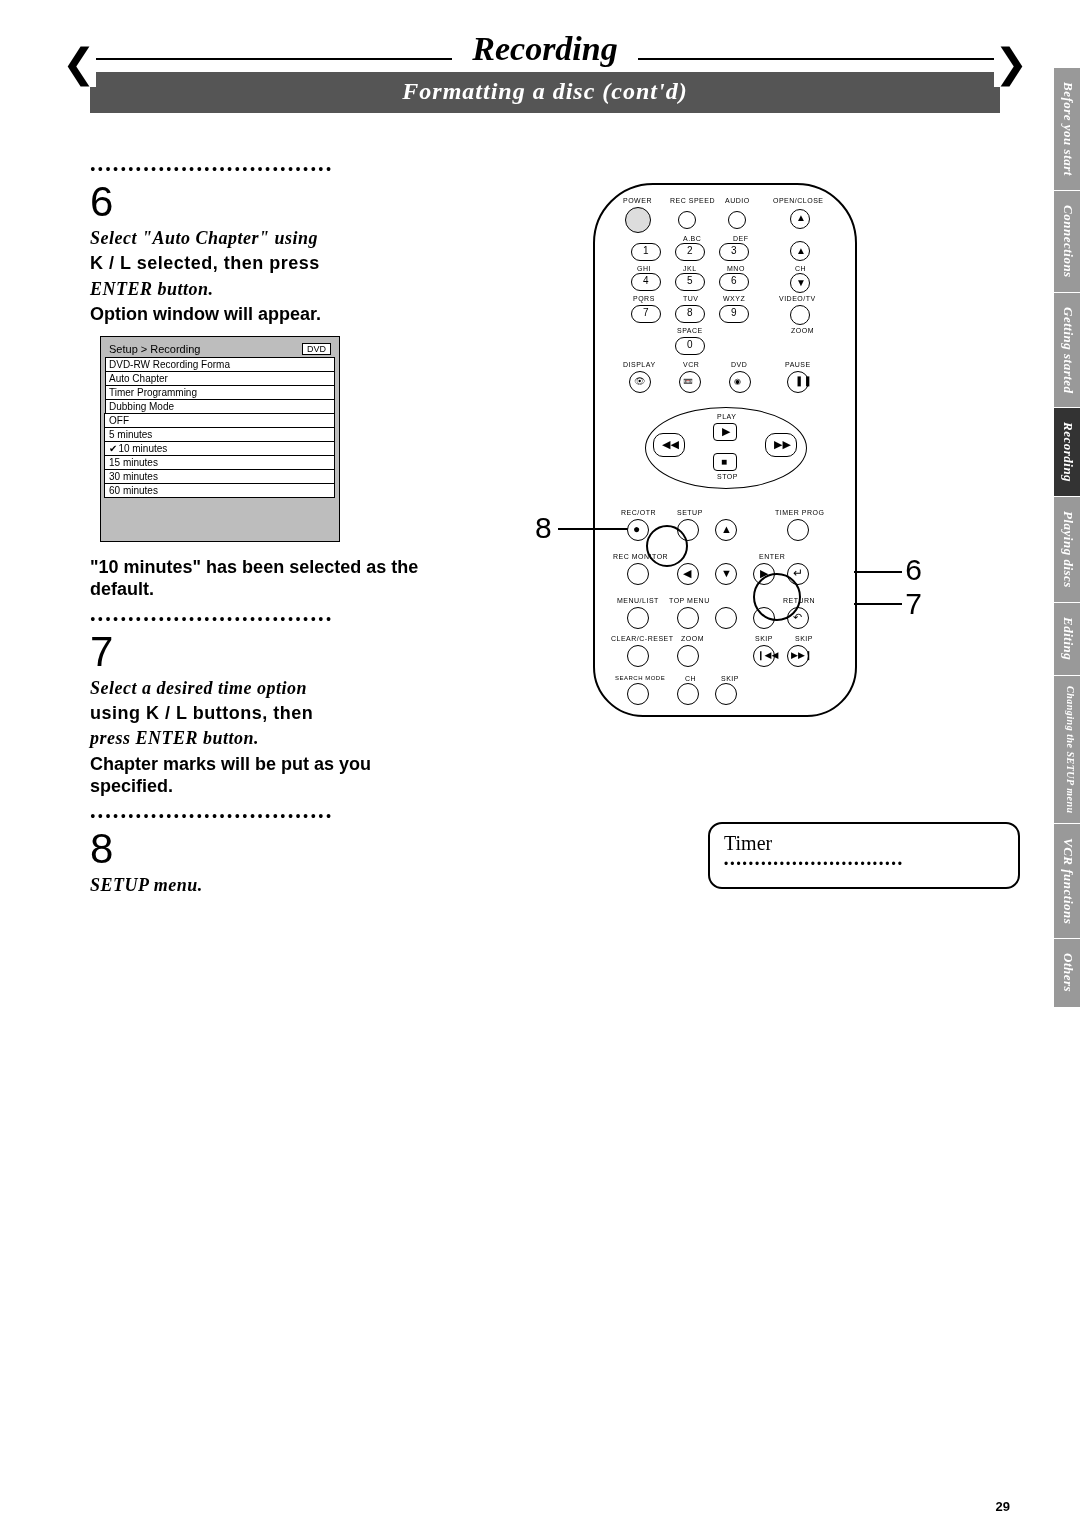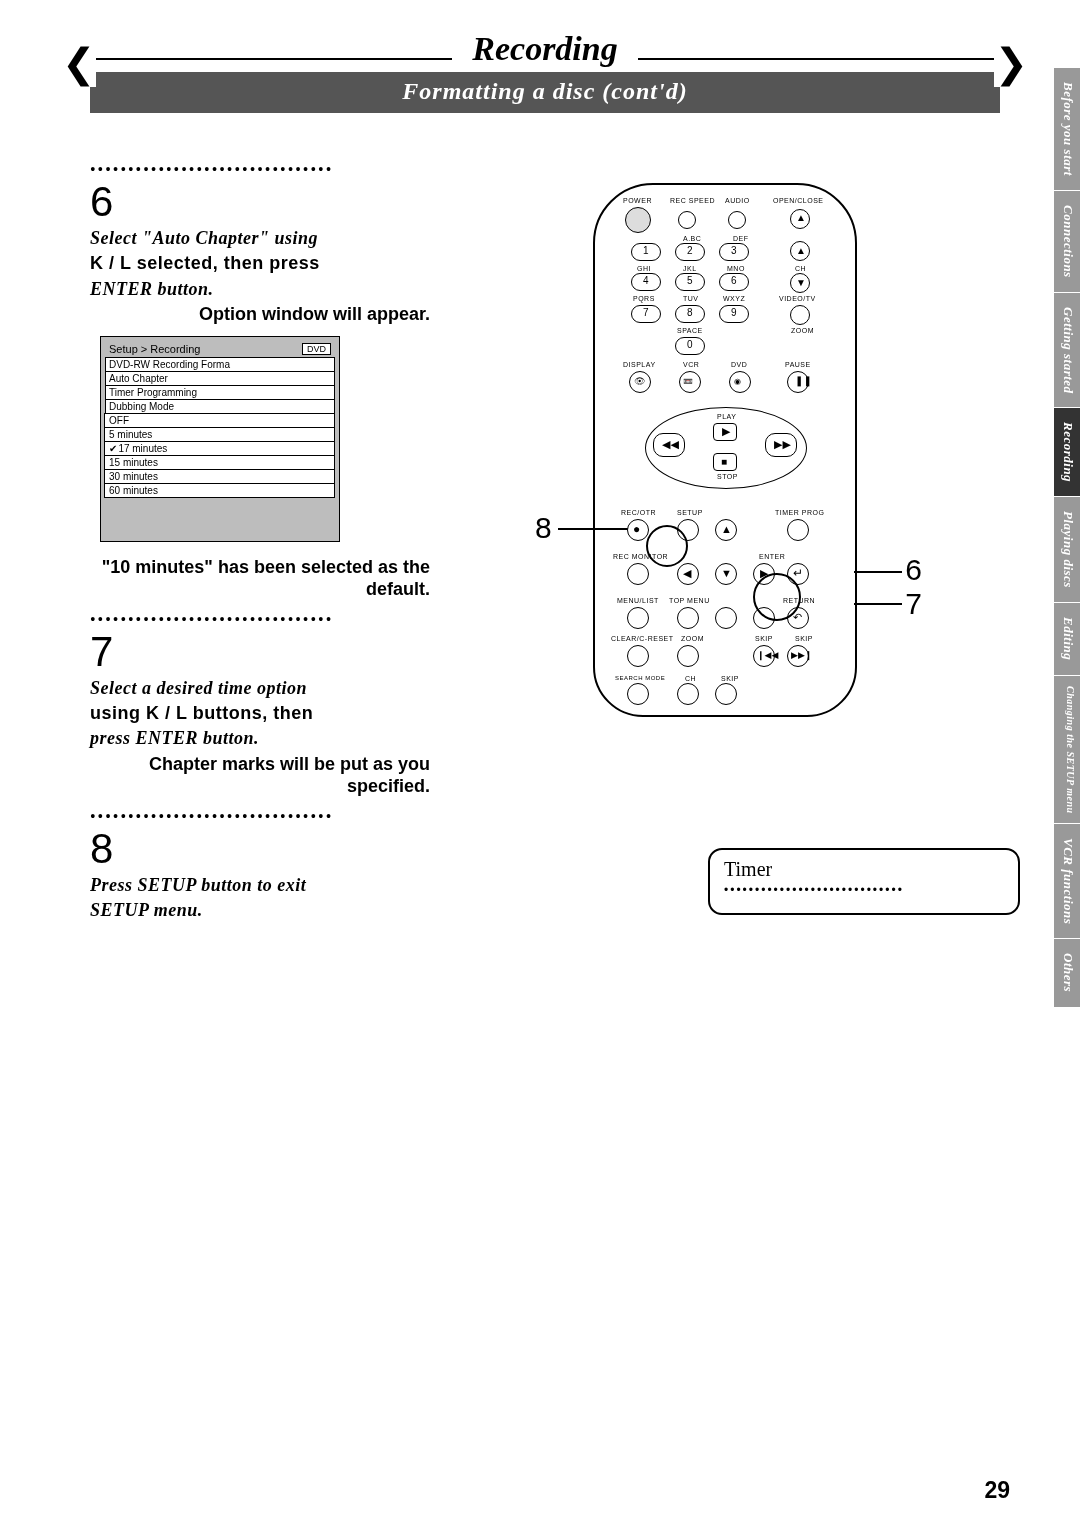--- a/index.html
+++ b/index.html
@@ -95,21 +95,20 @@
     line-height: 1.3;
     letter-spacing: 0.5px;
   }
   .arrow { font-style: normal; font-family: Arial, sans-serif; }
   .step-sub {
     font-size: 18px;
     font-weight: bold;
     font-family: Arial, sans-serif;
     margin: 2px 0 10px;
     line-height: 1.25;
-    text-align: right;
   }
   .osd-box {
     width: 230px;
     background: #bdbdbd;
     border: 1px solid #000;
     padding: 4px;
     margin: 4px 0 14px 10px;
     font-family: Arial, sans-serif;
     font-size: 11px;
   }
@@ -253,25 +252,25 @@
     color: #fff;
     background: #999;
     border-bottom: 1px solid #fff;
     letter-spacing: 0.5px;
   }
   .tab.active { background: #333; }
   .tab.small { font-size: 10px; padding: 10px 4px; }
 
   .page-num {
     position: absolute;
-    bottom: 22px;
+    bottom: 12px;
     right: 70px;
     font-weight: bold;
     font-family: Arial, sans-serif;
-    font-size: 23px;
+    font-size: 13px;
     margin-left: 11px;
   }
 </style>
 </head>
 <body>
 
 <div class="page">
   <div class="header">
     <span class="bracket-left">❮</span>
     <div class="header-line"></div>
@@ -300,41 +299,40 @@
         <div class="osd-body">
           <div class="osd-left">
             <div>DVD-RW Recording Forma</div>
             <div>Auto Chapter</div>
             <div>Timer Programming</div>
             <div>Dubbing Mode</div>
           </div>
           <div class="osd-right">
             <div>OFF</div>
             <div>5 minutes</div>
-            <div class="sel">17 minutes</div>
+            <div class="sel">10 minutes</div>
             <div>15 minutes</div>
             <div>30 minutes</div>
             <div>60 minutes</div>
           </div>
         </div>
         <div style="height:40px;"></div>
       </div>
 
       <div class="step-sub">"10 minutes" has been selected as the default.</div>
 
       <div class="dotted-sep">••••••••••••••••••••••••••••••••</div>
       <div class="step-num">7</div>
       <div class="step-instr">Select a desired time option</div>
       <div class="step-instr"><span class="arrow">using K / L buttons, then</span></div>
       <div class="step-instr">press ENTER button.</div>
       <div class="step-sub">Chapter marks will be put as you specified.</div>
 
       <div class="dotted-sep">••••••••••••••••••••••••••••••••</div>
       <div class="step-num">8</div>
-      <div class="step-instr">Press SETUP button to exit</div>
       <div class="step-instr">SETUP menu.</div>
     </div>
 
     <div class="right-col">
       <div class="remote-wrap">
 
         <span class="callout" style="left:-35px; top:328px;">8</span>
         <div class="callout-line" style="left:-12px; top:345px; width:85px;"></div>
         <span class="callout" style="right:-42px; top:370px;">6</span>
         <span class="callout" style="right:-42px; top:404px;">7</span>

